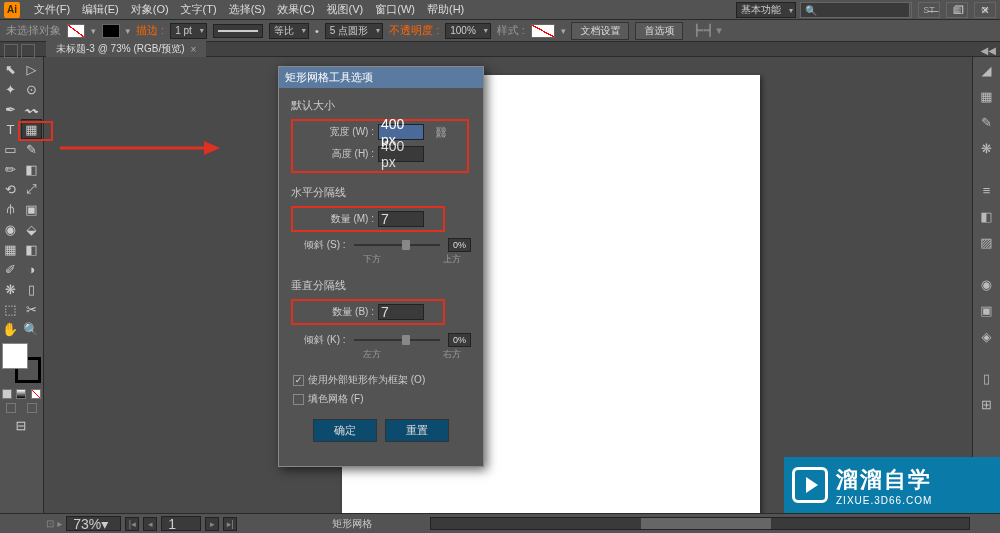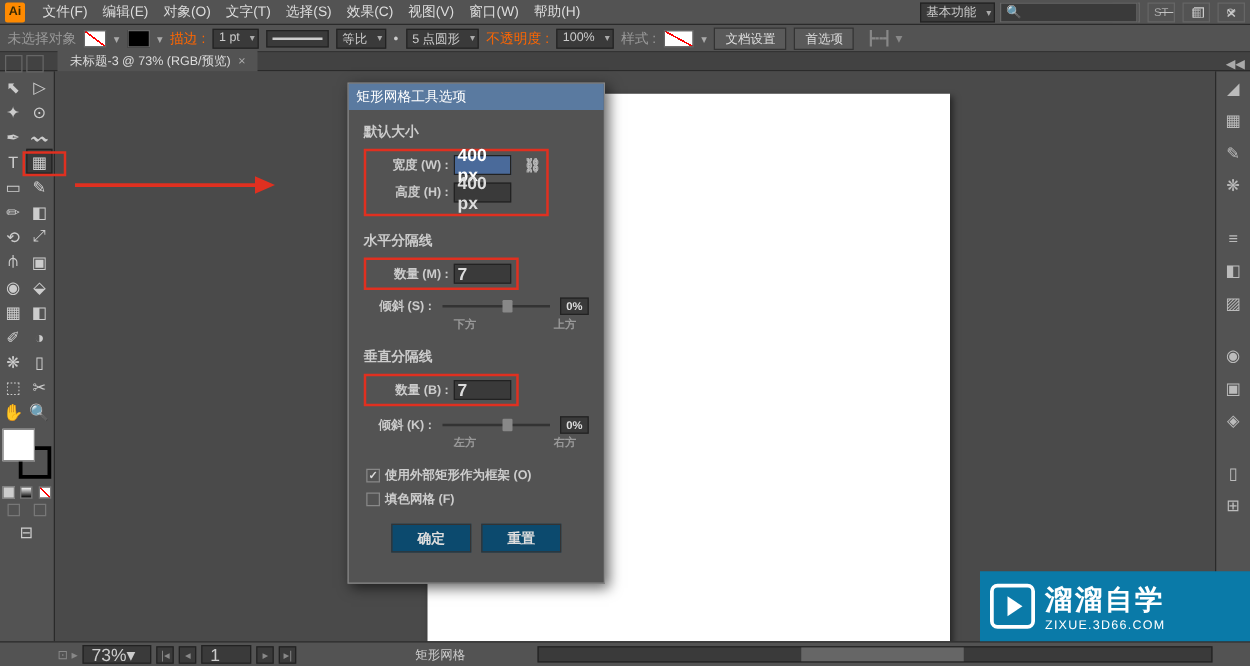--- a/index.html
+++ b/index.html
@@ -50,29 +50,29 @@
     .canvas-area { flex: 1; background: #4a4a4a; position: relative; overflow: hidden; }
     .artboard { position: absolute; left: 298px; top: 18px; width: 418px; height: 440px; background: #fff; box-shadow: 2px 2px 5px rgba(0,0,0,0.5); }
     
     
     .right-panel { width: 28px; background: #535353; border-left: 1px solid #2a2a2a; display: flex; flex-direction: column; align-items: center; padding-top: 4px; gap: 8px; }
     .right-panel .panel-icon { width: 20px; height: 18px; color: #bbb; display: flex; align-items: center; justify-content: center; font-size: 13px; }
     
     
     .dialog { position: absolute; left: 278px; top: 66px; width: 206px; background: #535353; border: 1px solid #888; box-shadow: 3px 3px 10px rgba(0,0,0,0.6); }
     .dialog-title { background: #5a7aa0; color: #fff; padding: 3px 6px; font-size: 11px; }
-    .dialog-body { padding: 10px 12px; font-weight: bold; }
+    .dialog-body { padding: 10px 12px; }
     .fieldset { margin-bottom: 12px; }
     .fieldset .legend { color: #ccc; font-size: 11px; margin-bottom: 6px; }
     .field-row { display: flex; align-items: center; gap: 4px; margin-bottom: 6px; padding-left: 6px; }
     .field-row .flabel { color: #ccc; font-size: 10px; width: 56px; text-align: right; }
     .field-row .finput { width: 46px; height: 16px; background: #3a3a3a; border: 1px solid #222; color: #ddd; font-size: 14px; padding: 0 2px; display: flex; align-items: center; }
     .field-row .finput.selected { background: #4a6a9a; color: #fff; }
     .link-icon { font-size: 11px; color: #bbb; margin-left: 6px; }
-    .redbox { border: 2px solid #e03020; padding: 3px 4px; display: inline-block; }
+    .redbox { border: 2px solid #e03020; padding: 3px 19px; display: inline-block; }
     .slider-row { display: flex; align-items: center; padding-left: 6px; margin-bottom: 3px; gap: 4px; }
     .slider-row .flabel { color: #ccc; font-size: 10px; width: 56px; text-align: right; }
     .slider-track { width: 100px; height: 2px; background: #333; position: relative; margin: 0 4px; }
     .slider-thumb { position: absolute; left: 48px; top: -4px; width: 8px; height: 10px; background: #888; border-radius: 1px; }
     .slider-val { width: 26px; height: 14px; background: #3a3a3a; border: 1px solid #222; color: #ddd; font-size: 9px; display: flex; align-items: center; justify-content: center; }
     .slider-labels { display: flex; justify-content: space-between; padding-left: 72px; width: 170px; color: #999; font-size: 9px; margin-top: -2px; margin-bottom: 4px; }
     .checkbox-row { display: flex; align-items: center; gap: 4px; padding-left: 2px; margin-bottom: 5px; font-size: 10px; }
     .checkbox-row .cb { width: 11px; height: 11px; border: 1px solid #888; display: flex; align-items: center; justify-content: center; font-size: 9px; color: #ddd; }
     .dialog-buttons { display: flex; justify-content: center; gap: 8px; padding: 8px 0 14px; }
     .dialog-buttons .dbtn { background: #0c4a6e; border: 1px solid #333; padding: 3px 20px; color: #ddd; font-size: 11px; cursor: pointer; }

